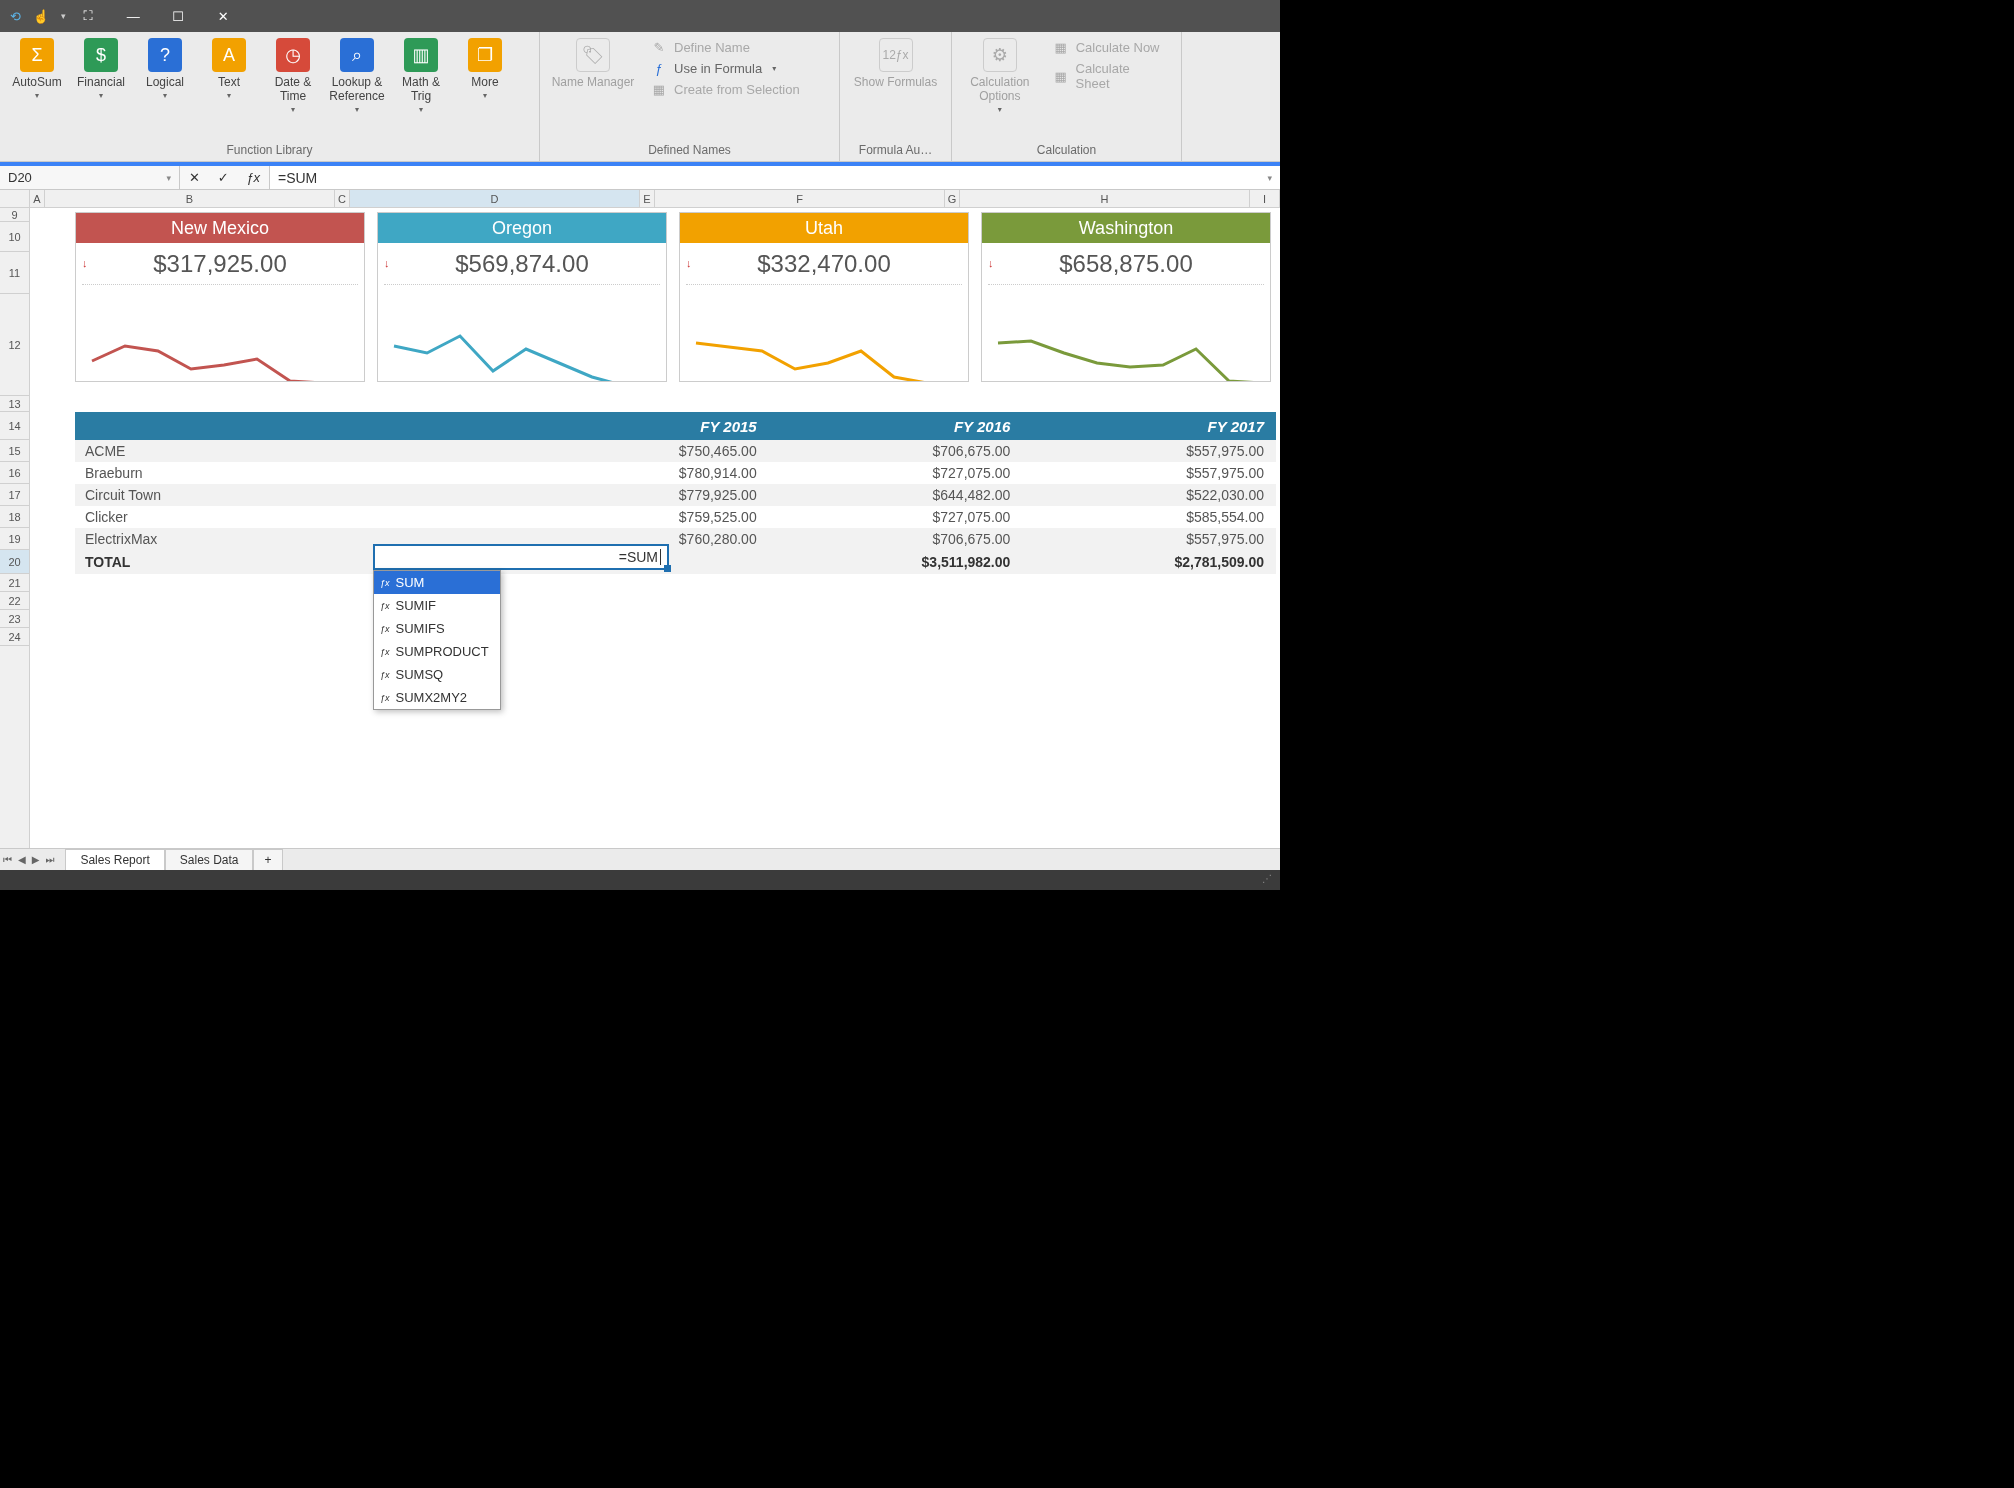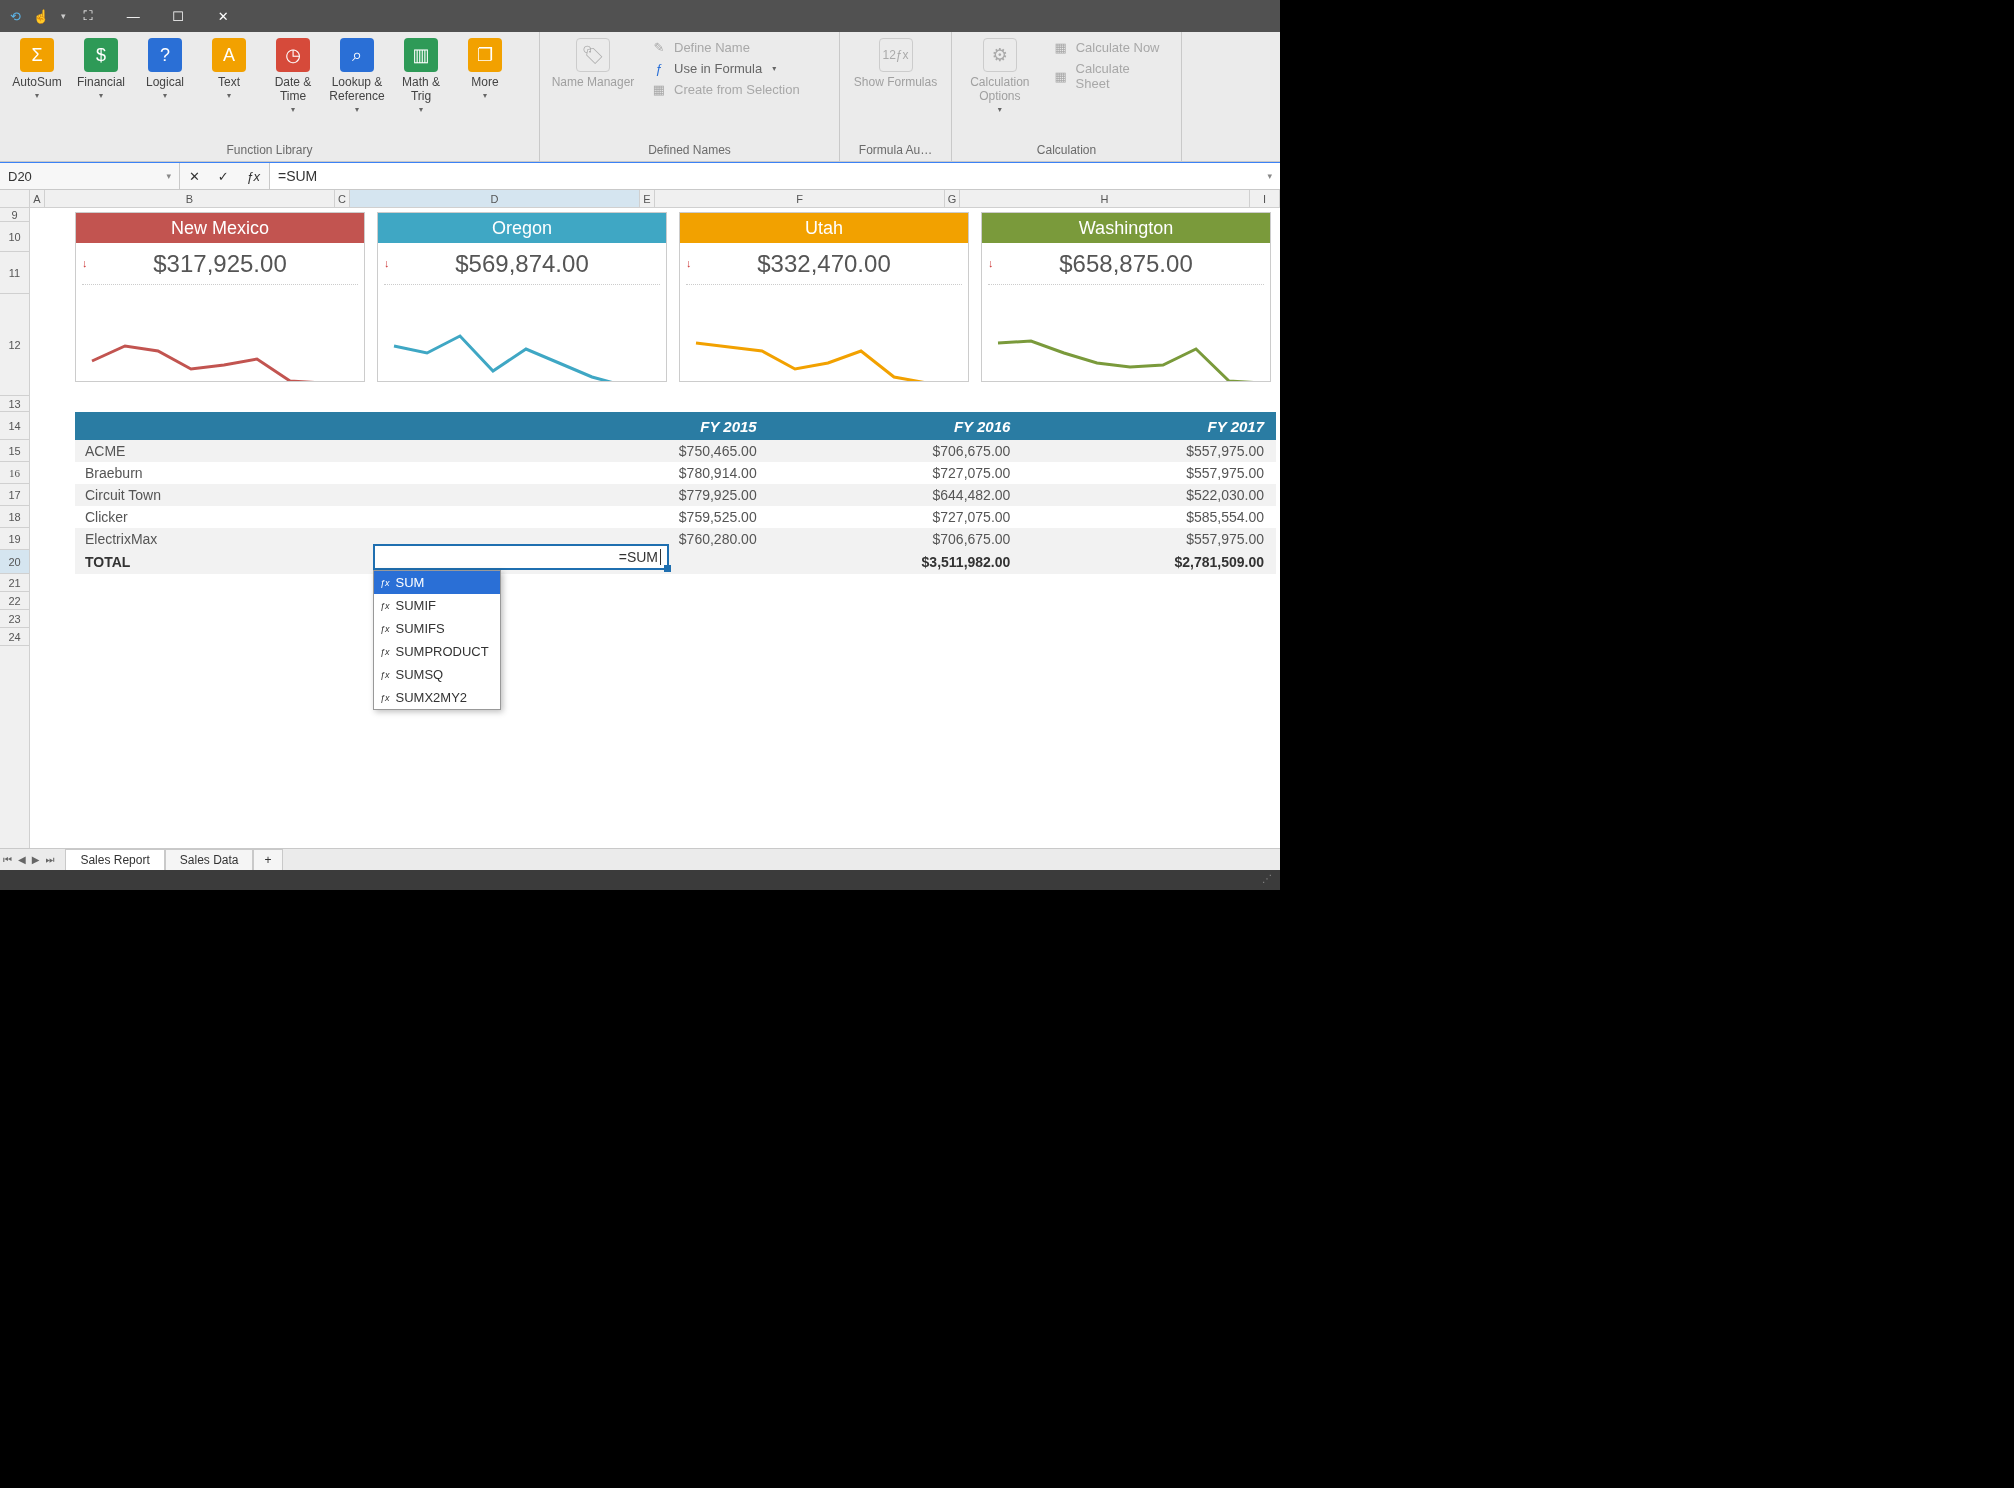--- a/index.html
+++ b/index.html
@@ -23,21 +23,21 @@
   .rbtn { display:flex; flex-direction:column; align-items:center; width:58px; padding:2px 0; color:#444;}
   .rbtn.disabled { color:#a0a0a0;}
   .rbtn .ico { width:34px; height:34px; border-radius:4px; display:flex; align-items:center; justify-content:center; font-size:18px; color:#fff; margin-bottom:4px;}
   .rbtn .lbl { font-size:12px; text-align:center; line-height:1.15;}
   .rbtn .caret { font-size:8px; color:#666; margin-top:1px;}
   .rlist { display:flex; flex-direction:column; gap:6px; padding:4px 6px;}
   .rlist .line { display:flex; align-items:center; gap:6px; font-size:13px; color:#666;}
   .rlist .line.disabled { color:#a8a8a8;}
   .rlist .line .mini { width:18px; text-align:center;}
   
-  .fbar { height: 28px; display:flex; align-items:stretch; border-top:1px solid #3b82f6; border-bottom:1px solid #c9c9c9; background:#fff;}
+  .fbar { height: 28px; display:flex; align-items:stretch; border-top:4px solid #3b82f6; border-bottom:1px solid #c9c9c9; background:#fff;}
   .namebox { width:180px; border-right:1px solid #c9c9c9; display:flex; align-items:center; padding:0 8px; background:#f7f7f7; justify-content:space-between;}
   .fbtns { width:90px; border-right:1px solid #c9c9c9; display:flex; align-items:center; justify-content:space-around; background:#f7f7f7;}
   .finput { flex:1; display:flex; align-items:center; padding:0 8px; font-size:14px; justify-content:space-between;}
   
   .sheet { flex:1; background:#fff; display:flex; overflow:hidden; position:relative;}
   .rowhdrs { width:30px; background:#f0f0f0; border-right:1px solid #d0d0d0;}
   .rowhdrs .rh { height:22px; border-bottom:1px solid #d0d0d0; font-size:11px; color:#555; display:flex; align-items:center; justify-content:center;}
   .colhdrs { height:18px; display:flex; background:#f0f0f0; border-bottom:1px solid #d0d0d0;}
   .colhdrs .ch { border-right:1px solid #d0d0d0; font-size:11px; color:#555; display:flex; align-items:center; justify-content:center;}
   .colhdrs .ch.active { background:#d5e5f0;}
@@ -220,21 +220,21 @@
     <div style="display:flex;flex-direction:column;width:30px;">
       <div style="height:18px;background:#f0f0f0;border-bottom:1px solid #d0d0d0;border-right:1px solid #d0d0d0;"></div>
       <div class="rowhdrs" id="rowhdrs" style="flex:1;">
           <div class="rh" style="height: 14px;">9</div>
           <div class="rh" style="height: 30px;">10</div>
           <div class="rh" style="height: 42px;">11</div>
           <div class="rh" style="height: 102px;">12</div>
           <div class="rh" style="height: 16px;">13</div>
           <div class="rh" style="height: 28px;">14</div>
           <div class="rh" style="height: 22px;">15</div>
-          <div class="rh" style="height: 22px; font-family: Liberation Serif, serif;">16</div>
+          <div class="rh" style="height: 22px;">16</div>
           <div class="rh" style="height: 22px;">17</div>
           <div class="rh" style="height: 22px;">18</div>
           <div class="rh" style="height: 22px;">19</div>
           <div class="rh" style="height: 24px; background: rgb(213, 229, 240);">20</div>
           <div class="rh" style="height: 18px;">21</div>
           <div class="rh" style="height: 18px;">22</div>
           <div class="rh" style="height: 18px;">23</div>
           <div class="rh" style="height: 18px;">24</div>
         </div>
     </div>

